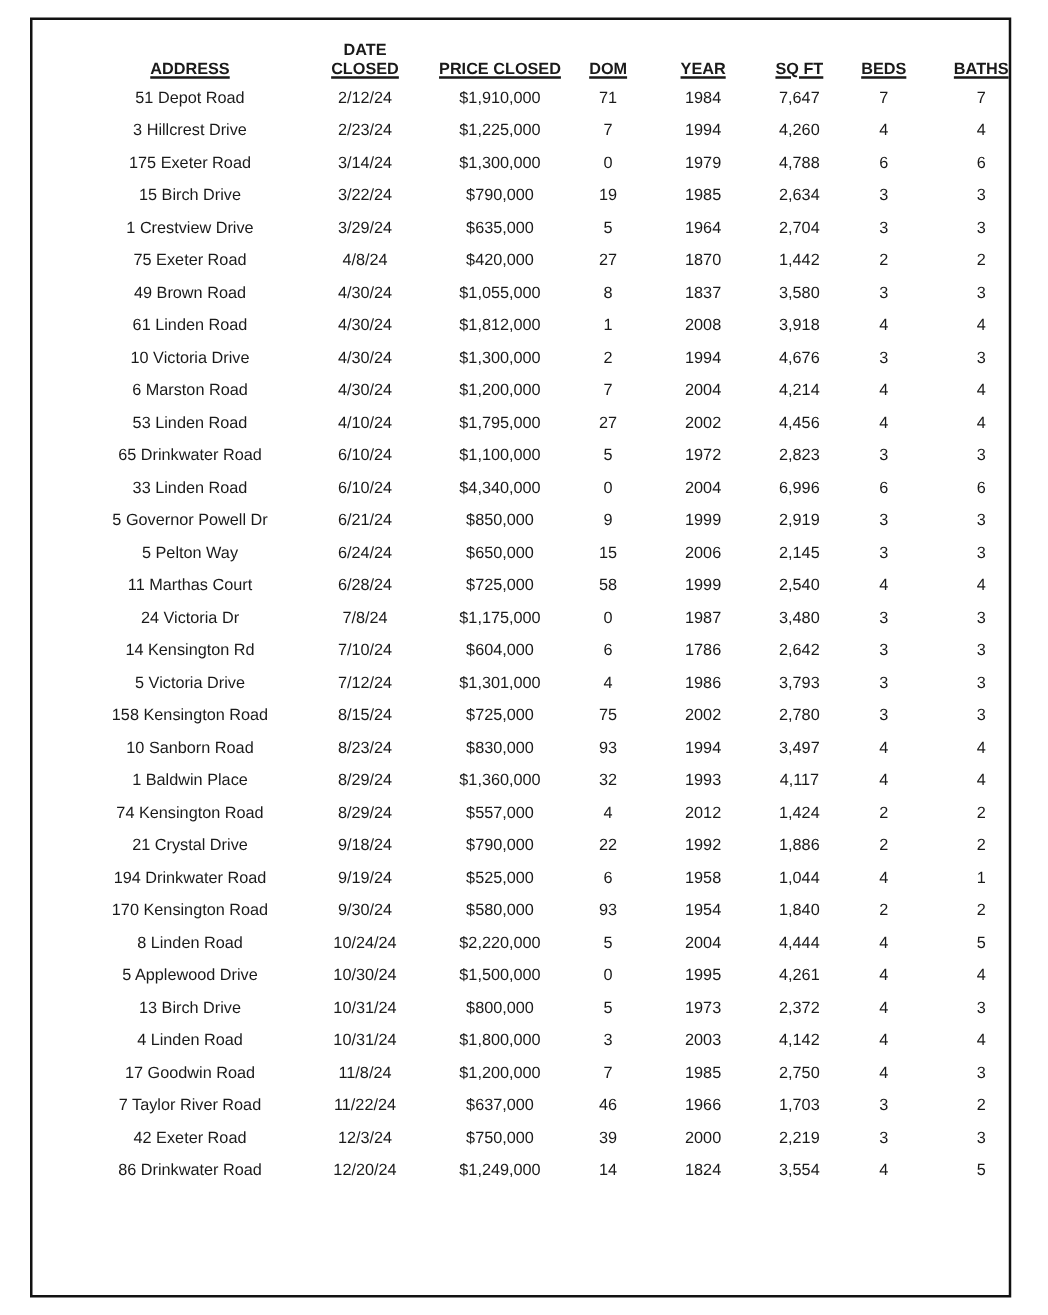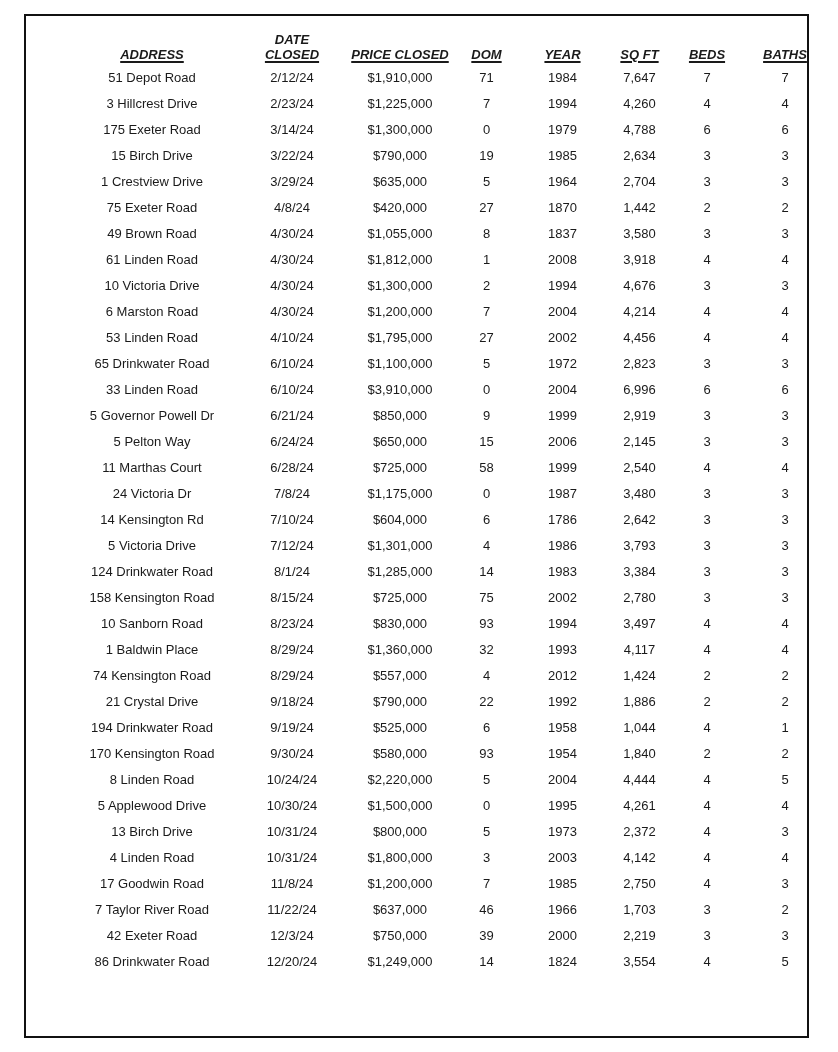--- a/index.html
+++ b/index.html
@@ -6,21 +6,21 @@
   body { width: 838px; height: 1052px; position: relative; font-family: "Liberation Sans", "DejaVu Sans", sans-serif; color: #1a1a1a; }
   .frame {
     position: absolute; left: 24px; top: 14px; width: 785px; height: 1024px;
     border: 2px solid #111; box-sizing: border-box;
   }
   table { position: absolute; left: 0; top: 0; border-collapse: collapse; table-layout: fixed; }
   th, td { text-align: center; padding: 0; font-size: 13px; white-space: nowrap; }
   thead th { font-weight: bold; vertical-align: bottom; height: 30px; }
   thead th span { text-decoration: underline; text-decoration-thickness: 1.5px; text-underline-offset: 2px; line-height: 13px; display: inline-block; }
   tbody td { height: 26px; }
-  .hdr-row th { padding-bottom: 2px; font-style: italic; }
+  .hdr-row th { padding-bottom: 2px; }
 </style>
 </head>
 <body>
 
 <div class="frame">
   <table style="left:40px; top:12px; width:730px;">
     <colgroup>
       <col style="width:172px">
       <col style="width:108px">
       <col style="width:108px">
@@ -162,21 +162,21 @@
           <td>$1,100,000</td>
           <td>5</td>
           <td>1972</td>
           <td>2,823</td>
           <td>3</td>
           <td>3</td>
         </tr>
         <tr>
           <td>33 Linden Road</td>
           <td>6/10/24</td>
-          <td>$3,910,000</td>
+          <td>$4,340,000</td>
           <td>0</td>
           <td>2004</td>
           <td>6,996</td>
           <td>6</td>
           <td>6</td>
         </tr>
         <tr>
           <td>5 Governor Powell Dr</td>
           <td>6/21/24</td>
           <td>$850,000</td>
@@ -230,30 +230,20 @@
           <td>5 Victoria Drive</td>
           <td>7/12/24</td>
           <td>$1,301,000</td>
           <td>4</td>
           <td>1986</td>
           <td>3,793</td>
           <td>3</td>
           <td>3</td>
         </tr>
         <tr>
-          <td>124 Drinkwater Road</td>
-          <td>8/1/24</td>
-          <td>$1,285,000</td>
-          <td>14</td>
-          <td>1983</td>
-          <td>3,384</td>
-          <td>3</td>
-          <td>3</td>
-        </tr>
-        <tr>
           <td>158 Kensington Road</td>
           <td>8/15/24</td>
           <td>$725,000</td>
           <td>75</td>
           <td>2002</td>
           <td>2,780</td>
           <td>3</td>
           <td>3</td>
         </tr>
         <tr>

